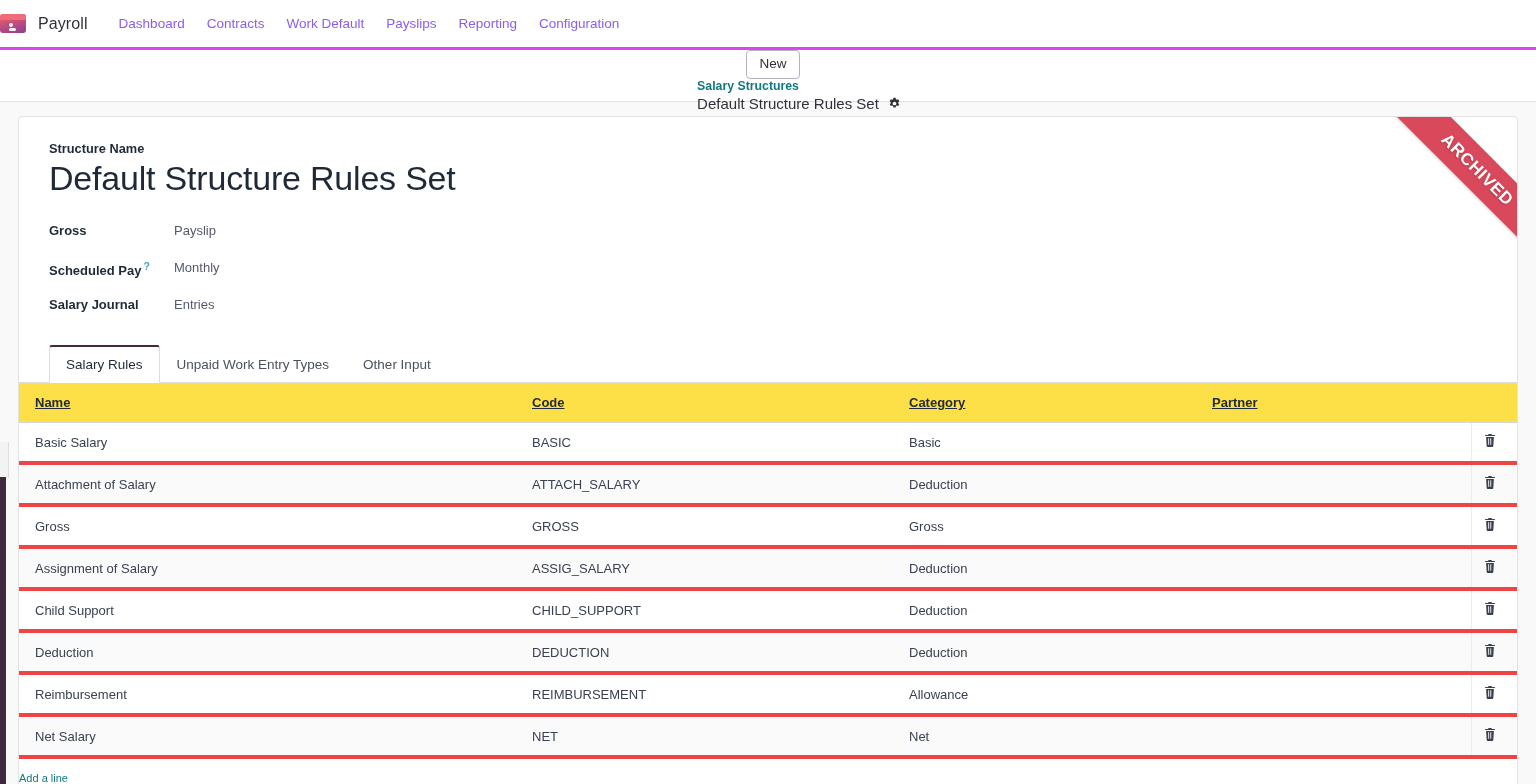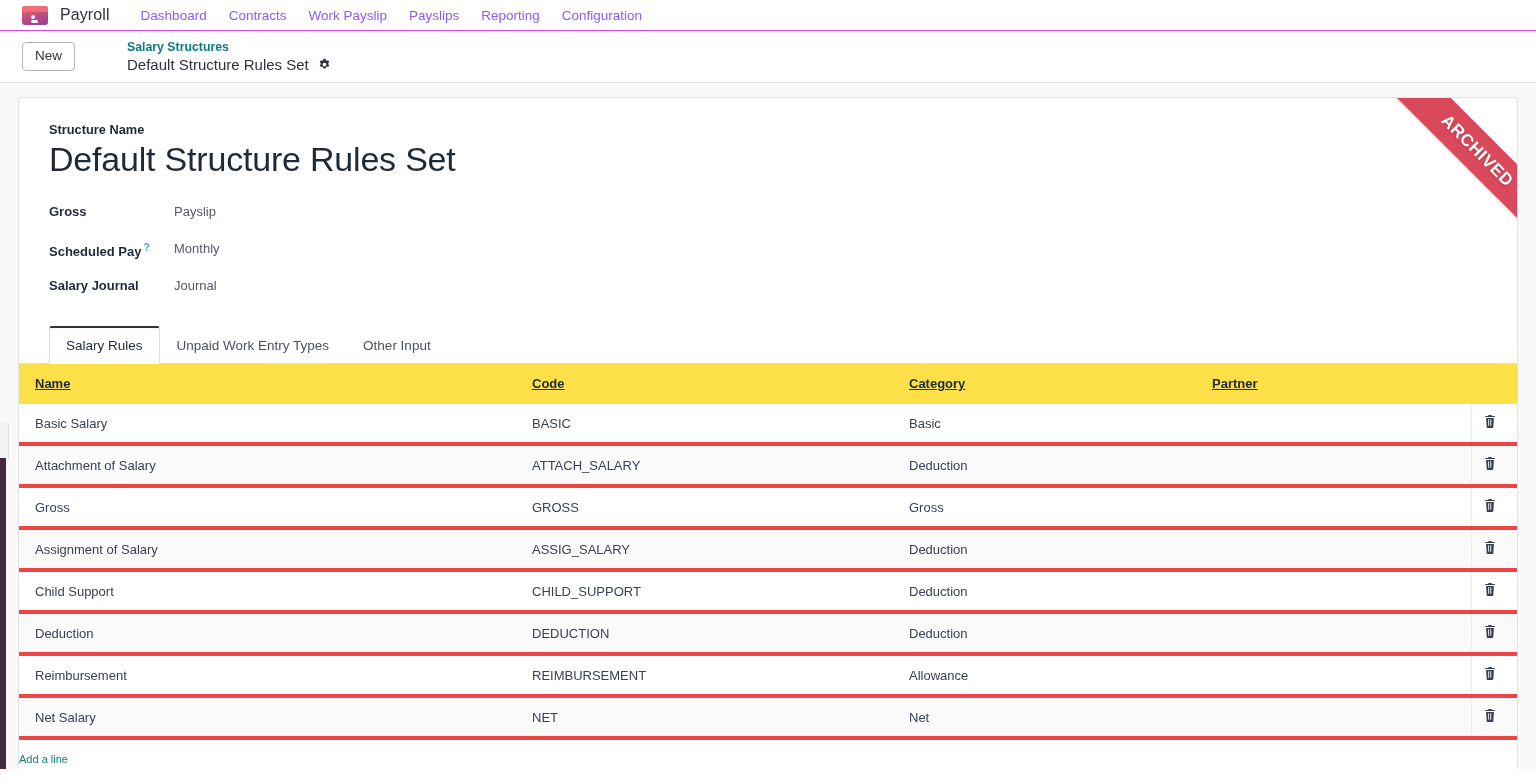--- a/index.html
+++ b/index.html
@@ -7,26 +7,25 @@
     margin: 0; padding: 0;
     width: 1536px; height: 784px;
     overflow: hidden;
     background: #ffffff;
     font-family: "Liberation Sans", sans-serif;
     color: #1f2937;
   }
 
   
   .navbar {
-    height: 31px;
+    height: 50px;
     background: #ffffff;
     display: flex;
     align-items: center;
-    padding-left: 22px;
-    border-bottom: 1px solid #d946ef;
+    border-bottom: 3px solid #d946ef;
     position: relative;
     z-index: 5;
   }
   .app-logo {
     width: 26px; height: 19px;
     border-radius: 3px;
     margin-right: 12px;
     position: relative;
     overflow: hidden;
     background: linear-gradient(165deg, #e4606d 0%, #d9586f 28%, #b44a85 62%, #8e3f93 100%);
@@ -66,20 +65,21 @@
   
   .control-panel {
     height: 52px;
     background: #ffffff;
     border-bottom: 1px solid #e0e0e0;
     display: flex;
     align-items: center;
     padding-left: 22px;
     position: relative;
     z-index: 4;
+    flex-direction: column;
   }
   .btn-new {
     border: 1px solid #b5b2bd;
     background: #fff;
     color: #32303b;
     font-size: 13.5px;
     border-radius: 4px;
     padding: 4px 12px 5px 12px;
     cursor: pointer;
     line-height: 1.3;
@@ -314,21 +314,21 @@
 
 <div class="navbar">
   <div class="app-logo">
     <div class="logo-bar"></div>
     <div class="logo-dot"></div>
     <div class="logo-dot2"></div>
   </div>
   <div class="brand">Payroll</div>
   <div class="menu-item">Dashboard</div>
   <div class="menu-item">Contracts</div>
-  <div class="menu-item">Work Payslip</div>
+  <div class="menu-item">Work Default</div>
   <div class="menu-item">Payslips</div>
   <div class="menu-item">Reporting</div>
   <div class="menu-item">Configuration</div>
 </div>
 
 <div class="control-panel">
   <button class="btn-new">New</button>
   <div class="breadcrumb-stack">
     <div class="bc-parent">Salary Structures</div>
     <div class="bc-current-row">
@@ -370,21 +370,21 @@
 
           <div class="frow right-col">
             <div class="lbl">
               <span>Scheduled Pay</span><span class="help-q">?</span>
             </div>
             <div class="val">Monthly</div>
           </div>
 
           <div class="frow right-col">
             <div class="lbl">Salary Journal</div>
-            <div class="val">Journal</div>
+            <div class="val">Entries</div>
           </div>
 
         </div>
       </div>
     </div>
 
     <div class="notebook">
       <div class="tabs">
         <div class="tab active">Salary Rules</div>
         <div class="tab">Unpaid Work Entry Types</div>

